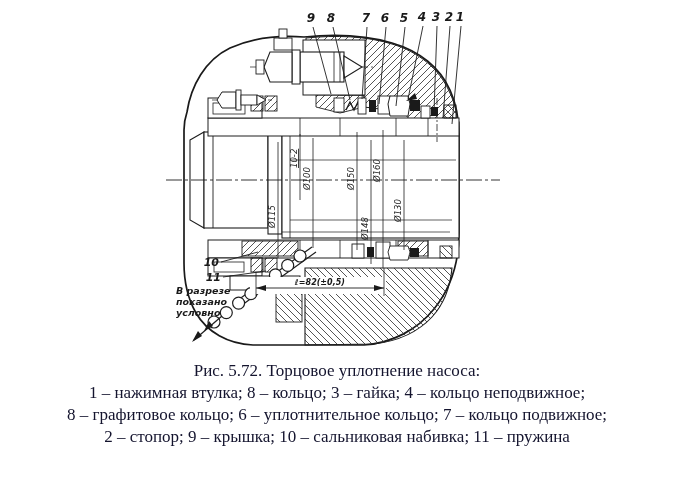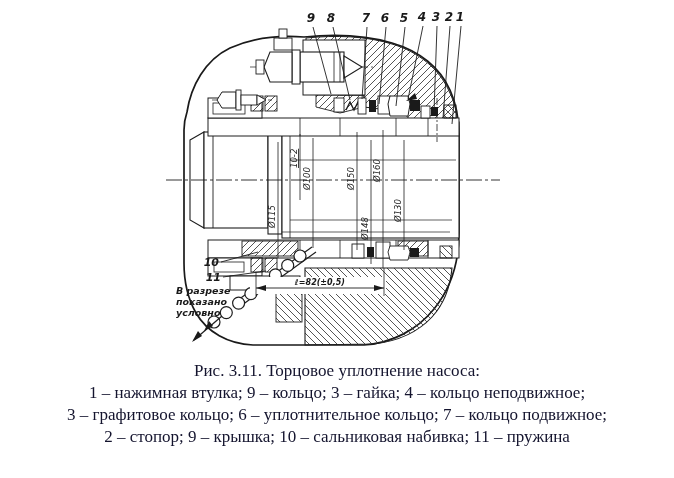--- a/index.html
+++ b/index.html
@@ -213,19 +213,19 @@
       <line class="ln" x1="256" y1="272" x2="256" y2="296" stroke-width="0.8"></line>
       <line class="ln" x1="384" y1="268" x2="384" y2="296" stroke-width="0.8"></line>
       <line class="ln" x1="256" y1="288" x2="384" y2="288" stroke-width="0.9"></line>
       <polygon points="256,288 266,285 266,291" class="bk"></polygon>
       <polygon points="384,288 374,285 374,291" class="bk"></polygon>
       <text class="len-dim" x="320" y="285" text-anchor="middle">ℓ=82(±0,5)</text>
     </g>
   </svg>
 
   <div class="caption">
-    <span class="cap-line">Рис. 3.11. Торцовое уплотнение насоса:</span>
-    <span class="cap-line">1 – нажимная втулка; 9 – кольцо; 3 – гайка; 4 – кольцо неподвижное;</span>
-    <span class="cap-line">3 – графитовое кольцо; 6 – уплотнительное кольцо; 7 – кольцо подвижное;</span>
+    <span class="cap-line">Рис. 5.72. Торцовое уплотнение насоса:</span>
+    <span class="cap-line">1 – нажимная втулка; 8 – кольцо; 3 – гайка; 4 – кольцо неподвижное;</span>
+    <span class="cap-line">8 – графитовое кольцо; 6 – уплотнительное кольцо; 7 – кольцо подвижное;</span>
     <span class="cap-line">2 – стопор; 9 – крышка; 10 – сальниковая набивка; 11 – пружина</span>
   </div>
 
 </div>
 
 </body></html>

